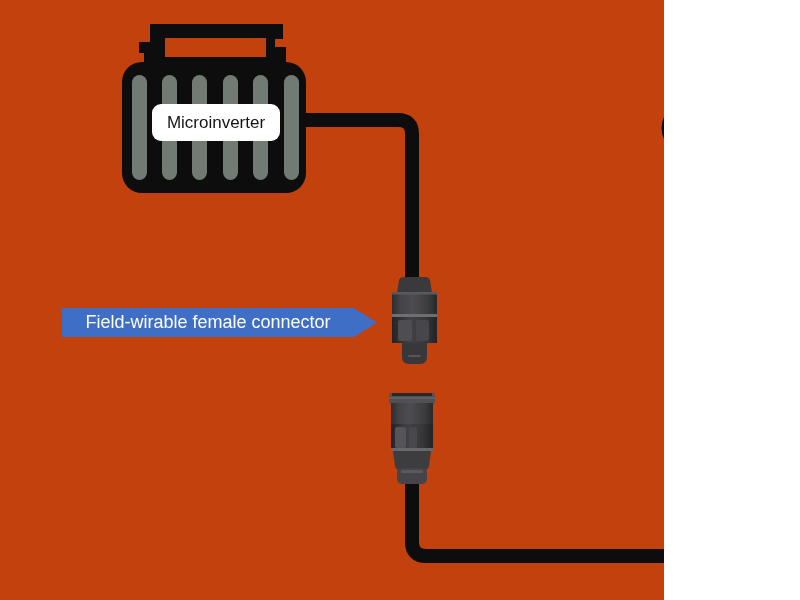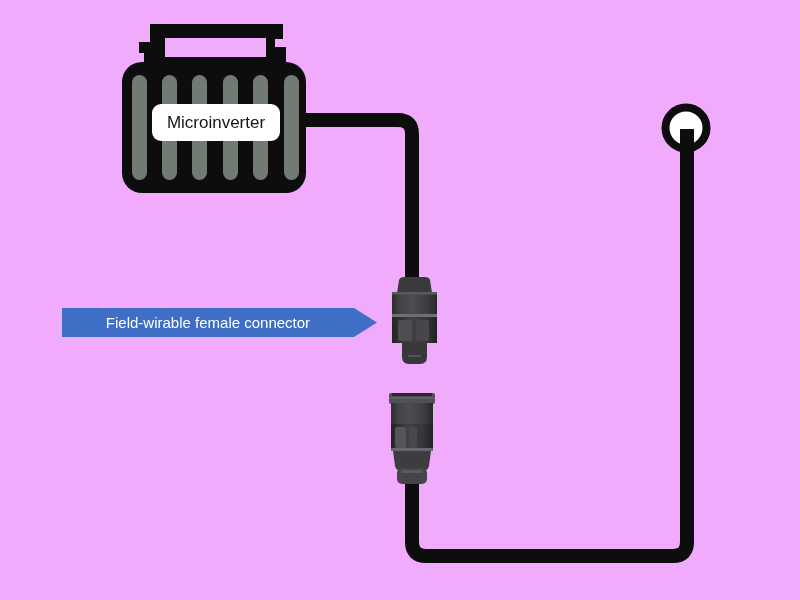--- a/index.html
+++ b/index.html
@@ -1,26 +1,26 @@
 <!DOCTYPE html>
 <html><head>
 <meta charset="utf-8">
 <style>
   html,body { margin:0; padding:0; background:#ffffff; }
   .canvas {
-    position:relative; width:800px; height:600px;
-    background:#f0abfc; overflow:hidden;
+    position:relative; width:664px; height:600px;
+    background:#c2410c; overflow:hidden;
     font-family:"Liberation Sans", sans-serif;
   }
   .diagram-svg { position:absolute; left:0; top:0; }
   .callout {
     position:absolute;
     background:#3e6ec6;
     color:#ffffff;
-    font-size:15px;
+    font-size:18px;
     text-align:center;
     clip-path: polygon(0 0, calc(100% - 23px) 0, 100% 50%, calc(100% - 23px) 100%, 0 100%);
     padding-right:23px;
     box-sizing:border-box;
     white-space:nowrap;
   }
   .callout-female { left:62px; top:308px; width:315px; height:29px; line-height:29px; }
   .callout-male   { left:62px; top:420px; width:317px; height:31px; line-height:31px; }
   .mi-label-text {
     font-family:"Liberation Sans", sans-serif;

